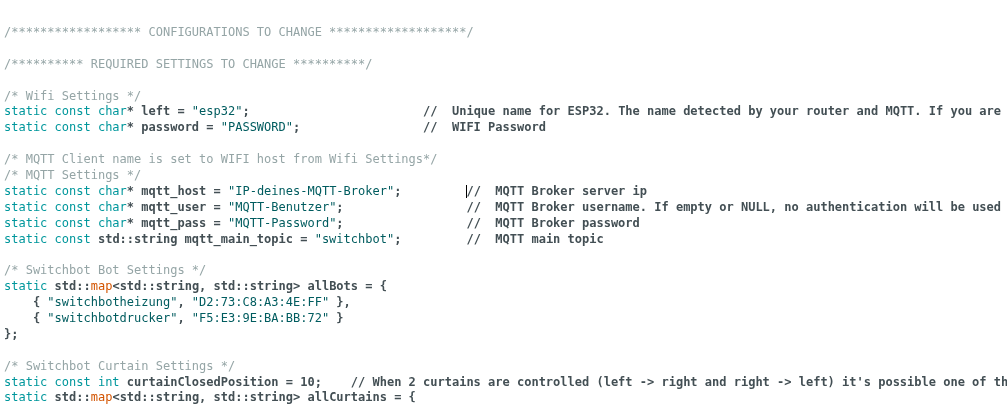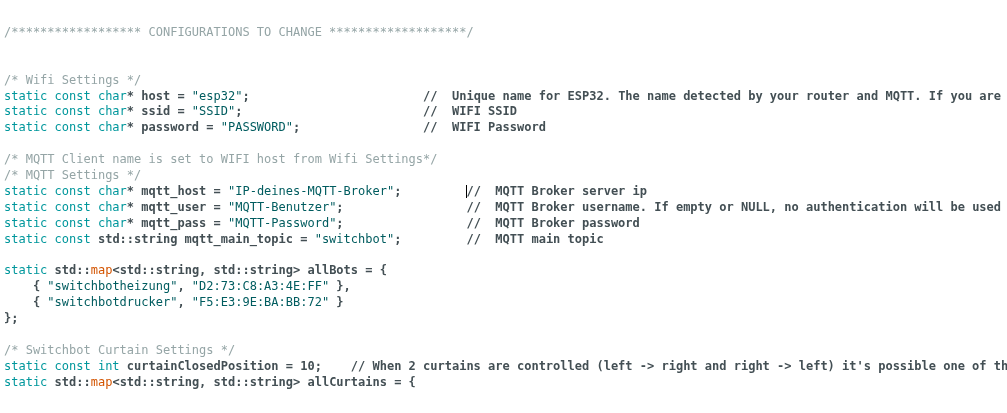--- a/index.html
+++ b/index.html
@@ -41,33 +41,34 @@
     vertical-align: text-bottom;
     margin-right: -1px;
   }
 </style>
 </head>
 <body>
 
 <div id="editor">
     <div class="line"><span class="t-cb">/****************** CONFIGURATIONS TO CHANGE *******************/</span></div>
     <div class="line"></div>
+    <div class="line"><span class="t-cb">/********** REQUIRED SETTINGS TO CHANGE **********/</span></div>
     <div class="line"></div>
     <div class="line"><span class="t-cb">/* Wifi Settings */</span></div>
-    <div class="line"><span class="t-kw">static const char</span><span class="t-pl">* host = </span><span class="t-str">"esp32"</span><span class="t-pl">;                        </span><span class="t-cl">//  Unique name for ESP32. The name detected by your router and MQTT. If you are using multiple</span></div>
-    <div class="line"><span class="t-kw">static const char</span><span class="t-pl">* ssid = </span><span class="t-str">"SSID"</span><span class="t-pl">;                         </span><span class="t-cl">//  WIFI SSID</span></div>
+    <div class="line"><span class="t-kw">static const char</span><span class="t-pl">* left = </span><span class="t-str">"esp32"</span><span class="t-pl">;                        </span><span class="t-cl">//  Unique name for ESP32. The name detected by your router and MQTT. If you are using multiple</span></div>
     <div class="line"><span class="t-kw">static const char</span><span class="t-pl">* password = </span><span class="t-str">"PASSWORD"</span><span class="t-pl">;                 </span><span class="t-cl">//  WIFI Password</span></div>
     <div class="line"></div>
     <div class="line"><span class="t-cb">/* MQTT Client name is set to WIFI host from Wifi Settings*/</span></div>
     <div class="line"><span class="t-cb">/* MQTT Settings */</span></div>
     <div class="line"><span class="t-kw">static const char</span><span class="t-pl">* mqtt_host = </span><span class="t-str">"IP-deines-MQTT-Broker"</span><span class="t-pl">;         </span><span class="caret"></span><span class="t-cl">//  MQTT Broker server ip</span></div>
     <div class="line"><span class="t-kw">static const char</span><span class="t-pl">* mqtt_user = </span><span class="t-str">"MQTT-Benutzer"</span><span class="t-pl">;                 </span><span class="t-cl">//  MQTT Broker username. If empty or NULL, no authentication will be used</span></div>
     <div class="line"><span class="t-kw">static const char</span><span class="t-pl">* mqtt_pass = </span><span class="t-str">"MQTT-Password"</span><span class="t-pl">;                 </span><span class="t-cl">//  MQTT Broker password</span></div>
     <div class="line"><span class="t-kw">static const</span><span class="t-pl"> std::string mqtt_main_topic = </span><span class="t-str">"switchbot"</span><span class="t-pl">;         </span><span class="t-cl">//  MQTT main topic</span></div>
     <div class="line"></div>
+    <div class="line"><span class="t-cb">/* Switchbot Bot Settings */</span></div>
     <div class="line"><span class="t-kw">static</span><span class="t-pl"> std::</span><span class="t-fn">map</span><span class="t-pl">&lt;std::string, std::string&gt; allBots = {</span></div>
     <div class="line"><span class="t-pl">    { </span><span class="t-str">"switchbotheizung"</span><span class="t-pl">, </span><span class="t-str">"D2:73:C8:A3:4E:FF"</span><span class="t-pl"> },</span></div>
     <div class="line"><span class="t-pl">    { </span><span class="t-str">"switchbotdrucker"</span><span class="t-pl">, </span><span class="t-str">"F5:E3:9E:BA:BB:72"</span><span class="t-pl"> }</span></div>
     <div class="line"><span class="t-pl">};</span></div>
     <div class="line"></div>
     <div class="line"><span class="t-cb">/* Switchbot Curtain Settings */</span></div>
     <div class="line"><span class="t-kw">static const int</span><span class="t-pl"> curtainClosedPosition = </span><span class="t-num">10</span><span class="t-pl">;    </span><span class="t-cl">// When 2 curtains are controlled (left -&gt; right and right -&gt; left) it's possible one of the curtains</span></div>
     <div class="line"><span class="t-kw">static</span><span class="t-pl"> std::</span><span class="t-fn">map</span><span class="t-pl">&lt;std::string, std::string&gt; allCurtains = {</span></div>
   </div>
 

